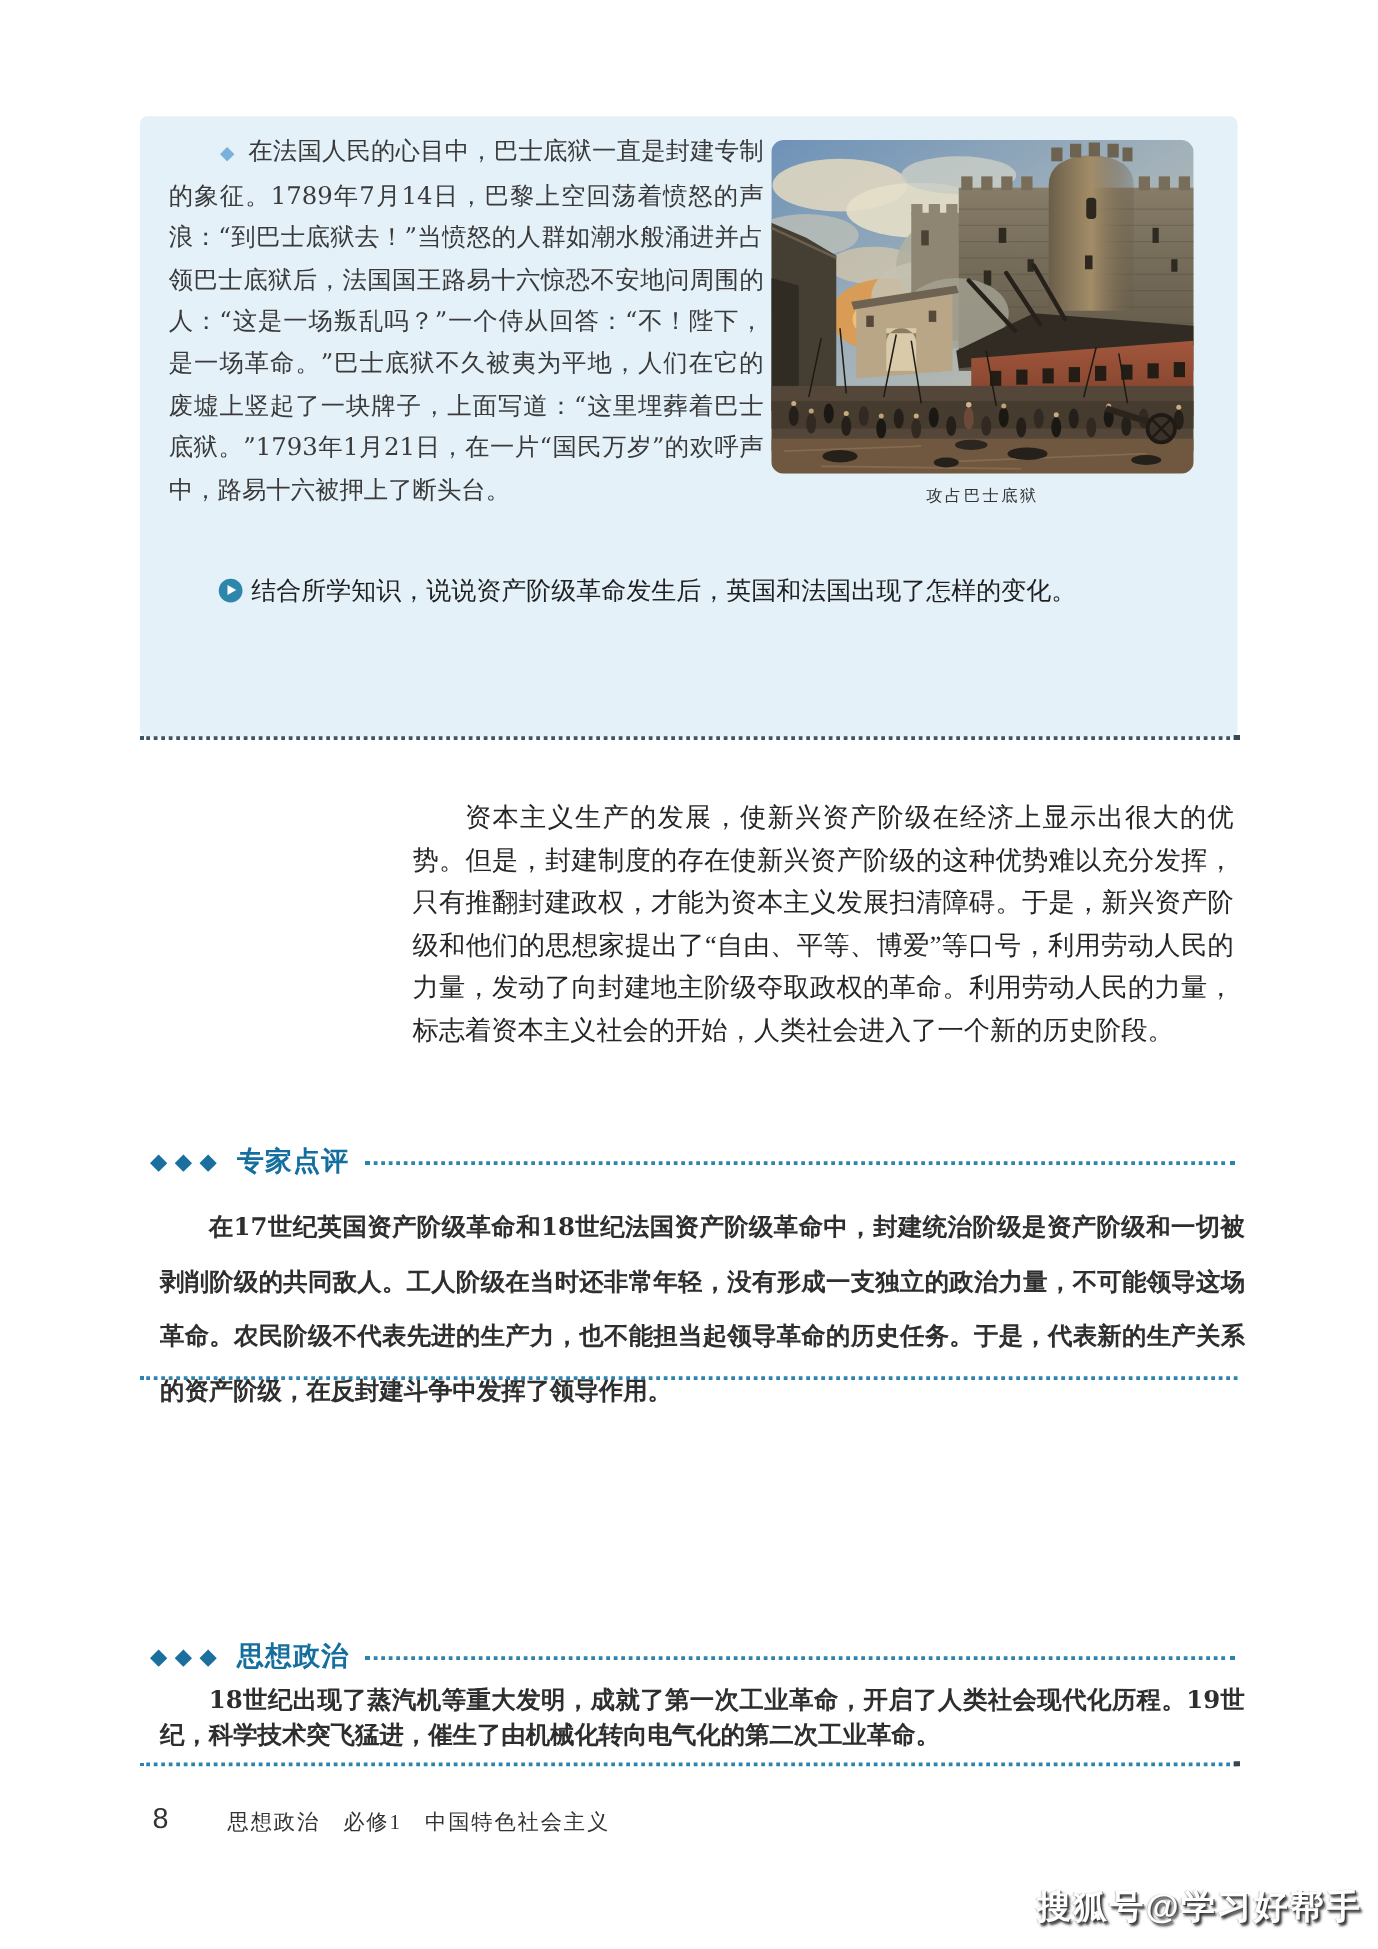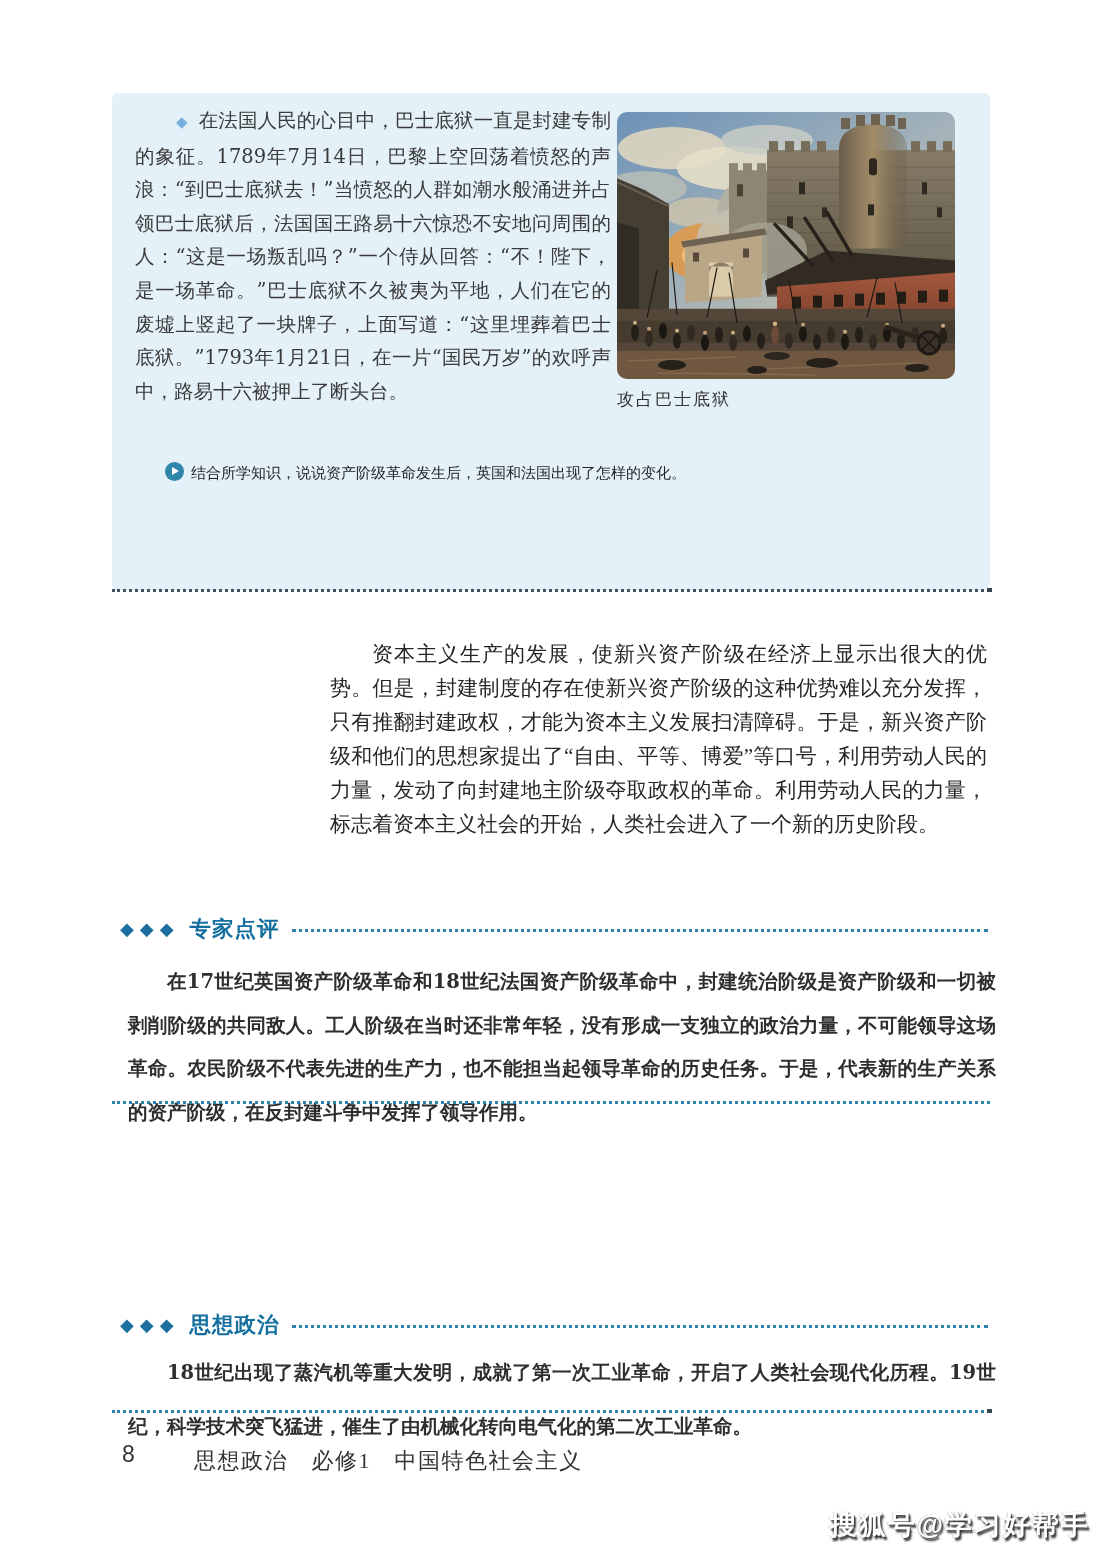--- a/index.html
+++ b/index.html
@@ -11,24 +11,24 @@
              background:#e4f1f9;border-radius:6px;}
   .intro-text{position:absolute;left:23px;top:11px;width:476px;margin:0;
               font-family:"DejaVu Serif","Liberation Serif",serif;
               font-size:19.5px;line-height:33.6px;color:#3a3a3a;
               text-align:justify;text-indent:2.1em;}
   .diamond-sm{color:#7ab0dc;font-size:15px;margin-right:11px;}
   .figure-wrap{position:absolute;left:505px;top:19px;width:338px;height:267px;
                border-radius:10px;overflow:hidden;}
   .figure-wrap svg{display:block;width:100%;height:100%;}
   .img-caption{position:absolute;left:505px;top:295px;width:338px;margin:0;
-               font-size:17px;color:#333;
+               text-align:center;font-size:13px;color:#333;
                font-family:"Liberation Serif",serif;letter-spacing:2px;}
   .questions{position:absolute;left:23px;top:362px;width:838px;}
-  .question{margin:0 0 3px 0;font-size:15px;line-height:36.5px;color:#1f1f1f;
+  .question{margin:0 0 3px 0;font-size:20px;line-height:36.5px;color:#1f1f1f;
             text-align:justify;text-indent:2em;}
   .qicon{display:inline-block;width:19px;height:19px;border-radius:50%;
          background:#2e86ab;position:relative;vertical-align:-3px;margin-right:7px;}
   .qicon::after{content:"";position:absolute;left:7px;top:5px;width:0;height:0;
                 border-left:7px solid #fff;border-top:4.5px solid transparent;
                 border-bottom:4.5px solid transparent;}
   .box-dotline{position:absolute;left:0;right:0;bottom:-2px;height:0;
                border-bottom:3px dotted #3e5260;}
   .box-dotline::after{content:"";position:absolute;right:-2px;top:-1px;width:5px;height:4px;background:#37474f;}
 
@@ -47,31 +47,31 @@
   .diamonds{color:#1b6f9e;font-size:18px;letter-spacing:6px;line-height:1;}
   .sec-title{color:#146f9e;font-weight:bold;font-size:21.5px;margin:0 12px 0 10px;
              letter-spacing:1px;white-space:nowrap;}
   .leader{flex:1;height:0;border-bottom:3px dotted #2d83ab;margin-top:3px;}
 
   
   .kai{position:absolute;left:128px;width:868px;margin:0;
        font-family:"DejaVu Serif","Liberation Serif",serif;
        font-size:19.5px;color:#2e2e2e;text-align:justify;text-indent:2em;font-weight:bold;}
   .expert-text{top:960px;line-height:43.5px;}
-  .links-text{top:1346px;line-height:54px;}
+  .links-text{top:1346px;line-height:28px;}
 
   
   .dotline{position:absolute;left:112px;width:878px;height:0;border-bottom:3px dotted #2d83ab;}
   .dot-expert{top:1101px;}
   .dot-links{top:1410px;}
   .dot-links::after{content:"";position:absolute;right:-2px;top:-1px;width:5px;height:4px;background:#37474f;}
 
   
   .pagenum{position:absolute;left:122px;top:1441px;font-size:23px;color:#333;}
-  .booktitle{position:absolute;left:194px;top:1446px;font-size:22px;color:#333;
+  .booktitle{position:absolute;left:182px;top:1446px;font-size:17px;color:#333;
              font-family:"Liberation Serif",serif;letter-spacing:1.5px;}
 
   
   .watermark{position:absolute;right:12px;top:1507px;font-size:27px;font-weight:bold;
              letter-spacing:2px;color:#ffffff;
              text-shadow:2px 3px 2px rgba(45,45,45,.95),1px 1px 0 rgba(80,80,80,.75),
                          -1px 0 1px rgba(140,140,140,.4);text-align:center;}
 </style>
 </head>
 <body>

